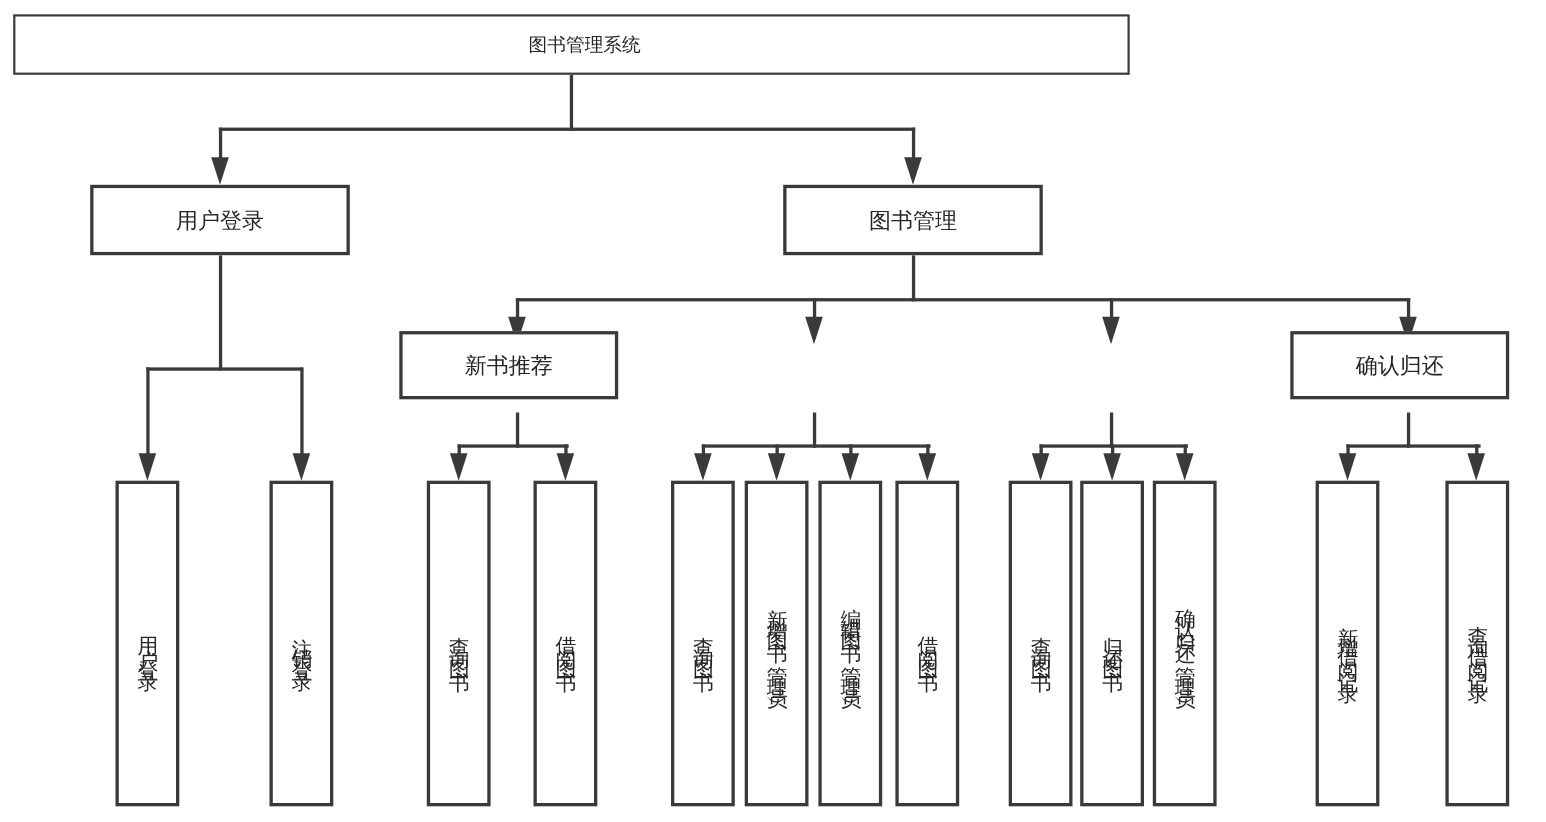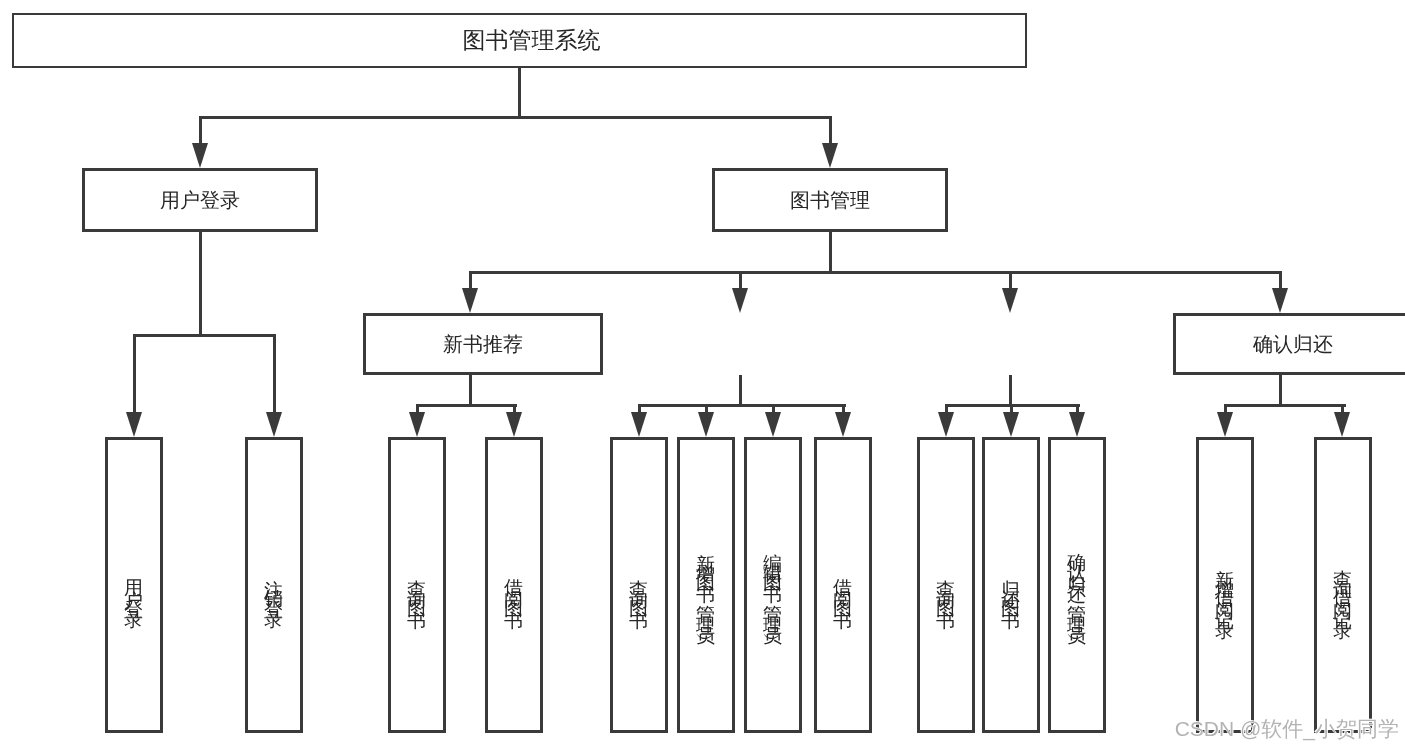--- a/index.html
+++ b/index.html
@@ -17,23 +17,23 @@
     position: absolute;
     background: #ffffff;
     border: 3px solid var(--line);
     box-sizing: border-box;
     display: flex;
     align-items: center;
     justify-content: center;
     color: var(--text);
     z-index: 2;
   }
-  .root  { left: 12px;  top: 13px;  width: 1015px; height: 55px; border-width: 2px; font-size: 23px; padding-left: 24px; }
+  .root  { left: 12px;  top: 13px;  width: 1015px; height: 55px; border-width: 2px; font-size: 17px; padding-left: 24px; }
   .l2    { top: 168px; width: 236px; height: 64px; font-size: 20px; }
-  .l3    { top: 313px; width: 240px; height: 62px; font-size: 20px; }
+  .l3    { top: 301px; width: 199px; height: 62px; font-size: 20px; }
   .leaf  {
     top: 437px; width: 58px; height: 296px; font-size: 19px;
   }
   .leaf span {
     writing-mode: vertical-rl;
     text-orientation: mixed;
     letter-spacing: 0.55em;
     line-height: 1;
     white-space: nowrap;
   }
@@ -175,15 +175,14 @@
   <div class="vline" style="left:1076px; top:404px; height:10px"></div>
   <div class="arrow" style="left:1069px; top:412px"></div>
 
   <div class="vline" style="left:1279px; top:375px; height:32px"></div>
   <div class="hline" style="left:1224px; top:404px; width:122px"></div>
   <div class="vline" style="left:1224px; top:404px; height:10px"></div>
   <div class="arrow" style="left:1217px; top:412px"></div>
   <div class="vline" style="left:1341px; top:404px; height:10px"></div>
   <div class="arrow" style="left:1334px; top:412px"></div>
 
-  <div class="watermark" style="color: rgb(179, 179, 179);">CSDN @软件_小贺同学</div>
 
 </div>
 
 </body></html>

